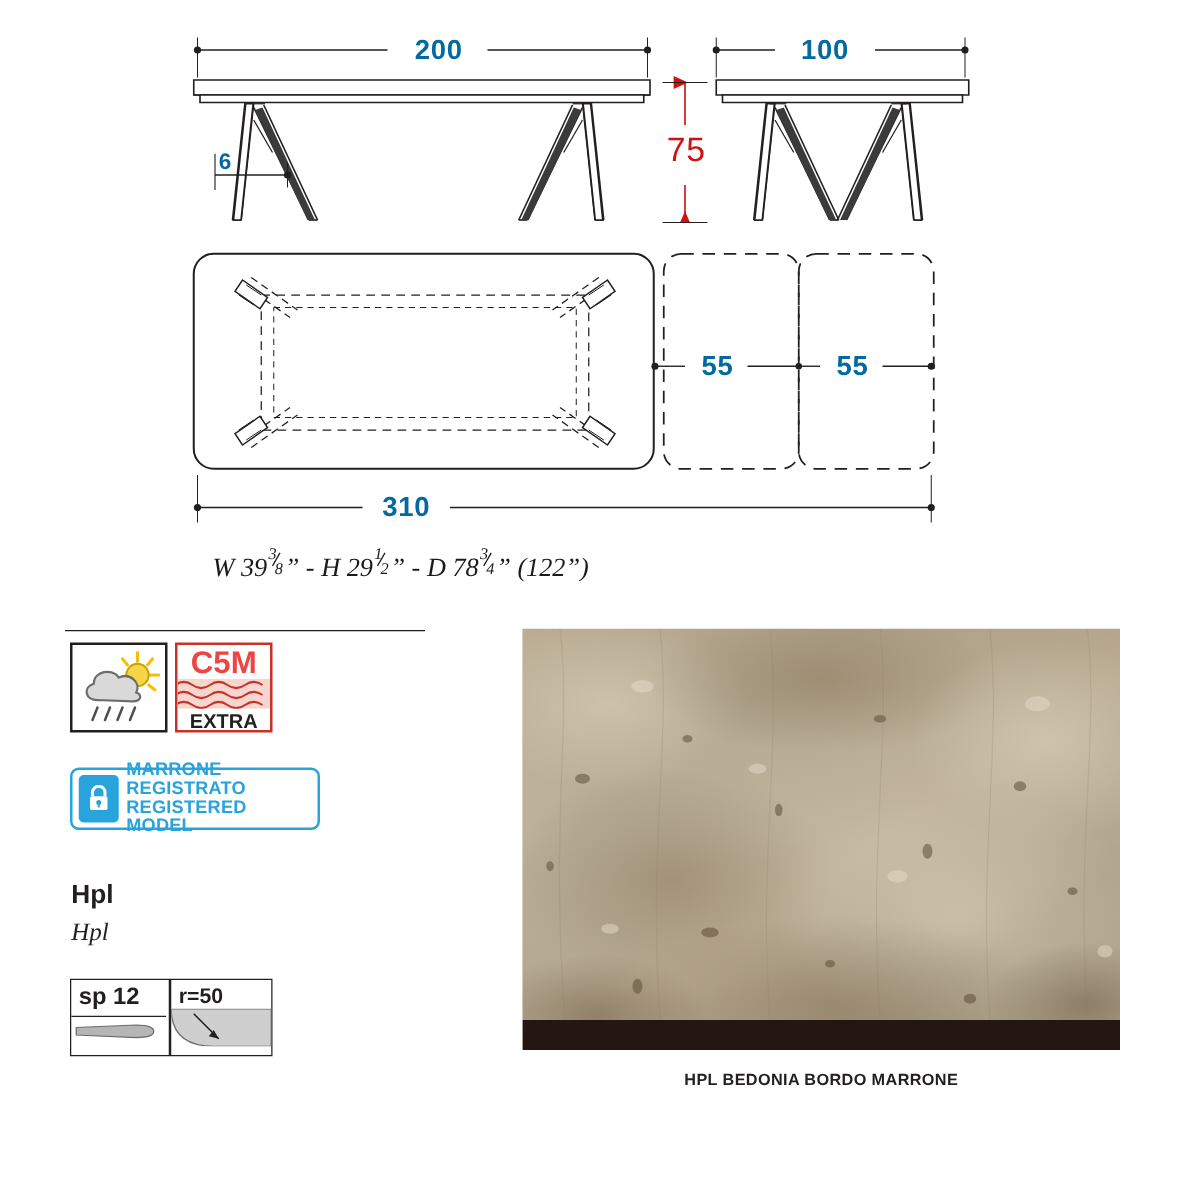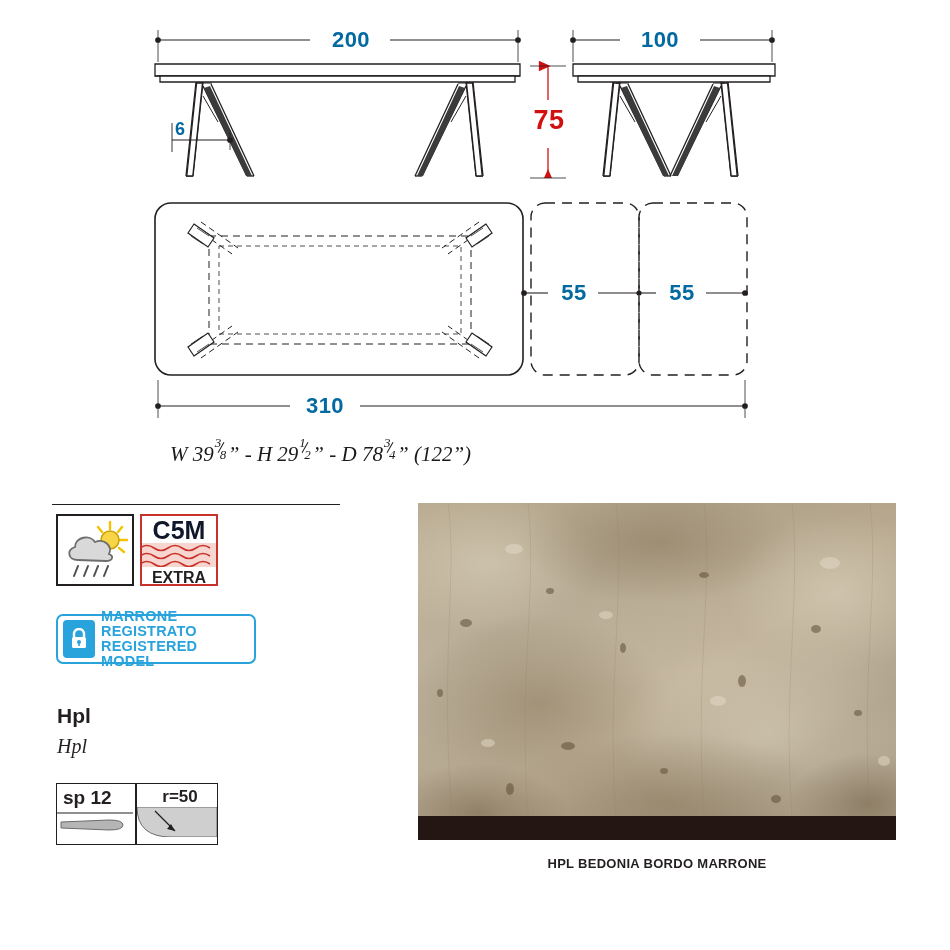--- a/index.html
+++ b/index.html
@@ -13,21 +13,21 @@
   }
   .stage{position:absolute;left:0;top:0;width:950px;height:950px;}
   .abs{position:absolute;}
 
   
   .dimtext{
     font-family:"Liberation Sans", sans-serif;
     font-size:22px;font-weight:700;color:#0369a1;
     letter-spacing:.5px;
   }
-  .dimtext.red{color:#d2100f;font-size:27px;font-weight:700;}
+  .dimtext.red{color:#d2100f;font-size:27px;font-weight:400;}
   .dimtext.six{font-size:18px;font-weight:700;}
 
   .imperial{
     font-family:"Liberation Serif", serif;
     font-style:italic;
     font-size:21px;
     color:#1a1a1a;
     white-space:nowrap;
   }
   .imperial sup, .imperial sub{font-size:13px;font-style:italic;}
@@ -47,21 +47,21 @@
   }
   .c5m-box{
     position:absolute;
     border:2px solid #c8322b;
     box-sizing:border-box;
     background:#ffffff;
     overflow:hidden;
   }
   .c5m-text{
     font-family:"Liberation Sans", sans-serif;
-    font-weight:700;color:#0f172a;font-size:25px;
+    font-weight:700;color:#ef4444;font-size:25px;
     text-align:center;line-height:1;letter-spacing:0px;
   }
   .extra-text{
     font-family:"Liberation Sans", sans-serif;
     font-weight:700;color:#231f20;font-size:16px;
     text-align:center;line-height:1;letter-spacing:0px;
   }
 
   .reg-box{
     position:absolute;
@@ -330,21 +330,21 @@
 
   <div class="spbox" style="left:56px;top:783px;width:80px;height:62px;">
     <div class="sp-label" style="margin:3px 0 0 6px;">sp 12</div>
     <svg width="76" height="28" viewBox="0 0 76 28" style="display:block;">
       <line x1="0" y1="4" x2="76" y2="4" stroke="#231f20" stroke-width="1"></line>
       <path d="M4,13 L52,11 q14,0 14,5 q0,5 -14,5 L4,19 Z" fill="#b5b5b5" stroke="#6b6b6b" stroke-width="1"></path>
     </svg>
   </div>
 
   <div class="rbox" style="left:136px;top:783px;width:82px;height:62px;">
-    <div class="r-label" style="margin:3px 0 0 6px;text-align:center;">r=50</div>
+    <div class="r-label" style="margin:3px 0 0 6px;">r=50</div>
     <svg width="80" height="30" viewBox="0 0 80 30" style="display:block;">
       <path d="M0,0 L80,0 L80,30 L34,30 q-34,0 -34,-30 Z" fill="#cfcfcf" stroke="#6b6b6b" stroke-width="1"></path>
       <line x1="18" y1="4" x2="38" y2="24" stroke="#231f20" stroke-width="1.2"></line>
       <path d="M38,24 L30,22 L34,17 Z" fill="#231f20"></path>
     </svg>
   </div>
 
   <div class="photo" style="left:418px;top:503px;width:478px;height:337px;">
     <svg class="grain" width="478" height="337" viewBox="0 0 478 337" preserveAspectRatio="none">
       <defs>

